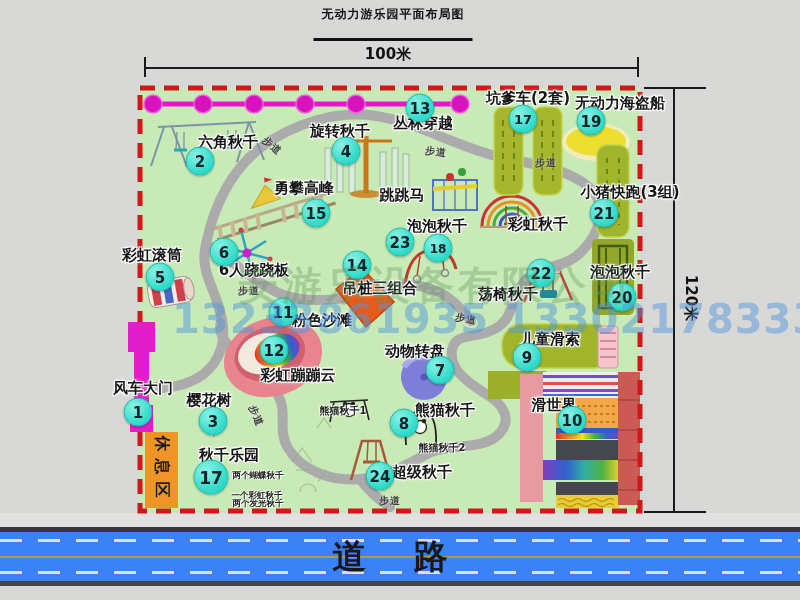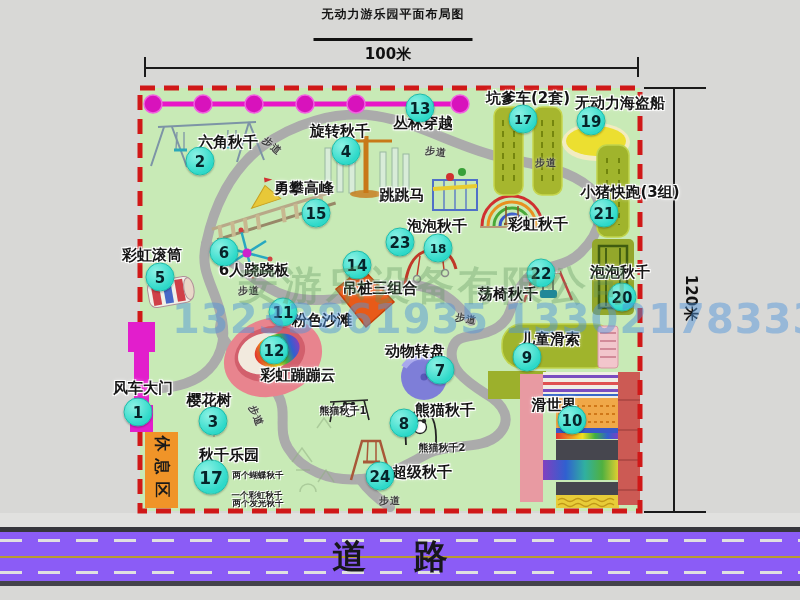--- a/index.html
+++ b/index.html
@@ -19,21 +19,21 @@
       text-shadow:-1px -1px 0 #fff,1px 1px 0 #fff;}
   .num-badge{position:absolute;transform:translate(-50%,-50%);border-radius:50%;
       background:radial-gradient(circle at 35% 30%,#8cf2e4,#2dd9c9 70%);
       border:1px solid #1cbcab;box-shadow:0 1px 2px rgba(0,0,0,.3);
       display:flex;align-items:center;justify-content:center;
       color:#06242a;font-weight:bold;z-index:6;}
   .walkway{position:absolute;font-size:10px;font-weight:bold;color:#3c3c3c;z-index:4;letter-spacing:1px;
       text-shadow:0 0 3px #e8e8e8;white-space:nowrap;}
   .rest-text{position:absolute;left:161px;top:470px;transform:translate(-50%,-50%) rotate(90deg);
       font-size:16px;font-weight:bold;color:#1a1a1a;letter-spacing:7px;z-index:5;white-space:nowrap;}
-  .road{position:absolute;left:0;top:527px;width:800px;height:59px;background:#8b5cf6;
+  .road{position:absolute;left:0;top:527px;width:800px;height:59px;background:#3b82f6;
       border-top:5px solid #36363c;border-bottom:5px solid #43434a;box-sizing:border-box;z-index:2;}
   .lane-dash{position:absolute;left:0;width:800px;height:3px;
       background:repeating-linear-gradient(90deg,#e0e0e0 0 22px,transparent 22px 38px);}
   .lane-yellow{position:absolute;left:0;top:50%;width:800px;height:2px;background:#b89a30;transform:translateY(-50%);}
   .road-label{position:absolute;left:390px;top:50%;transform:translate(-50%,-50%);
       font-size:34px;font-weight:bold;color:#17171c;white-space:pre;z-index:3;}
   .light-strip{position:absolute;left:0;top:513px;width:800px;height:14px;background:#e1e1df;z-index:1;}
   .wm-company{position:absolute;left:238px;top:258px;font-size:40px;font-weight:bold;
       color:rgba(95,150,95,.35);letter-spacing:4px;z-index:8;white-space:nowrap;}
   .wm-phone{position:absolute;left:172px;top:296px;font-size:40px;font-weight:bold;

